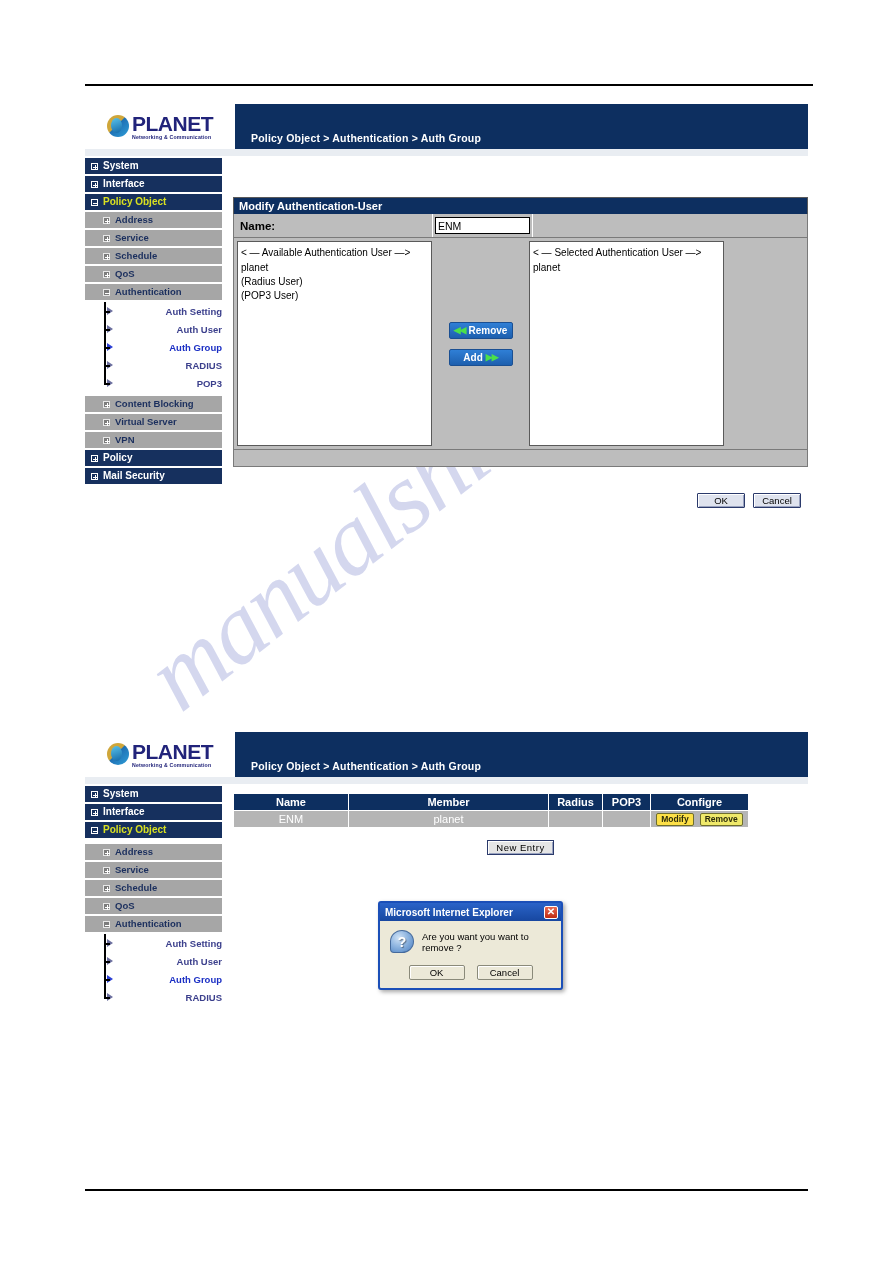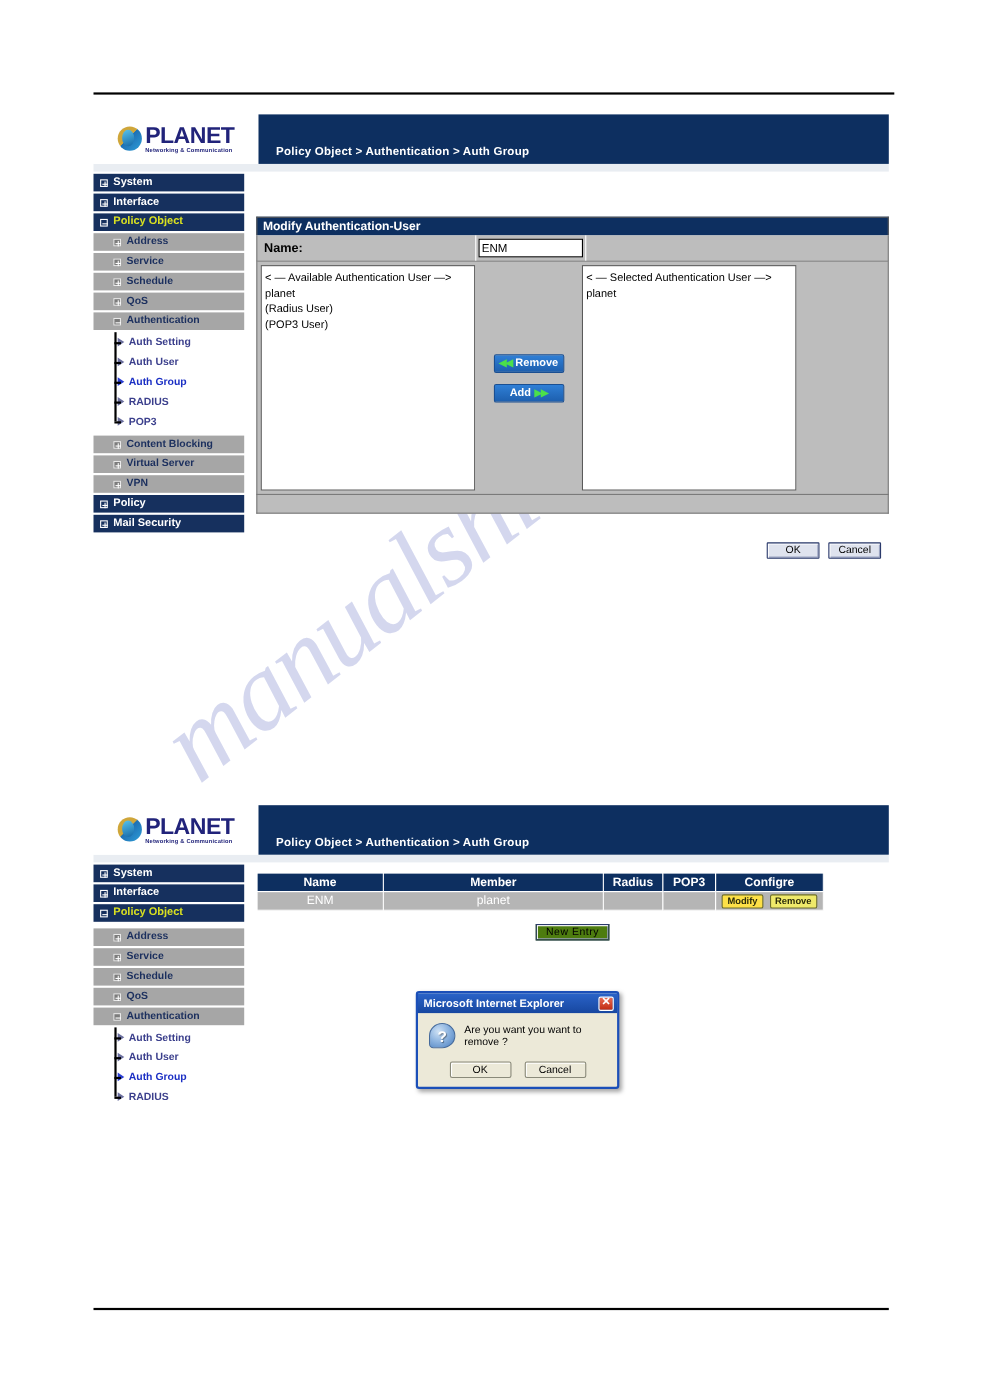--- a/index.html
+++ b/index.html
@@ -151,20 +151,21 @@
     content:""; position:absolute;
     left: 19px; top: 0px; width: 2px; bottom: 9px;
     background: #000000;
   }
   .leaf {
     height: 18px;
     display: flex; align-items: center; gap: 4px;
     font-size: 9.5px; font-weight: bold;
     color: #3b3f8c;
     position: relative;
+    justify-content: space-between;
   }
   .leaf::before {
     content:""; position:absolute;
     left: -3px; top: 9px; width: 6px; height: 2px; background:#000;
   }
   .leaf .arr {
     width: 0; height: 0; flex: none;
     border-left: 6px solid #6b6f9e;
     border-top: 4px solid transparent;
     border-bottom: 4px solid transparent;
@@ -330,21 +331,21 @@
   }
   .btn-modify { background: #fde047; }
   .btn-remove { background: #efe96a; }
 
   .newentry-wrap {
     display: flex; justify-content: center;
     margin-top: 12px;
   }
   .btn-newentry {
     height: 15px;
-    background: #4d7c0f;
+    background: #e5e5e5;
     border: 1px solid #2b3a6b;
     font-size: 9.5px; color: #000;
     display: flex; align-items: center; justify-content: center;
     padding: 0 8px;
     letter-spacing: 0.5px;
     cursor: pointer;
     box-shadow: inset 1px 1px 0 #ffffff, inset -1px -1px 0 #9aa3c0;
   }
 
   

